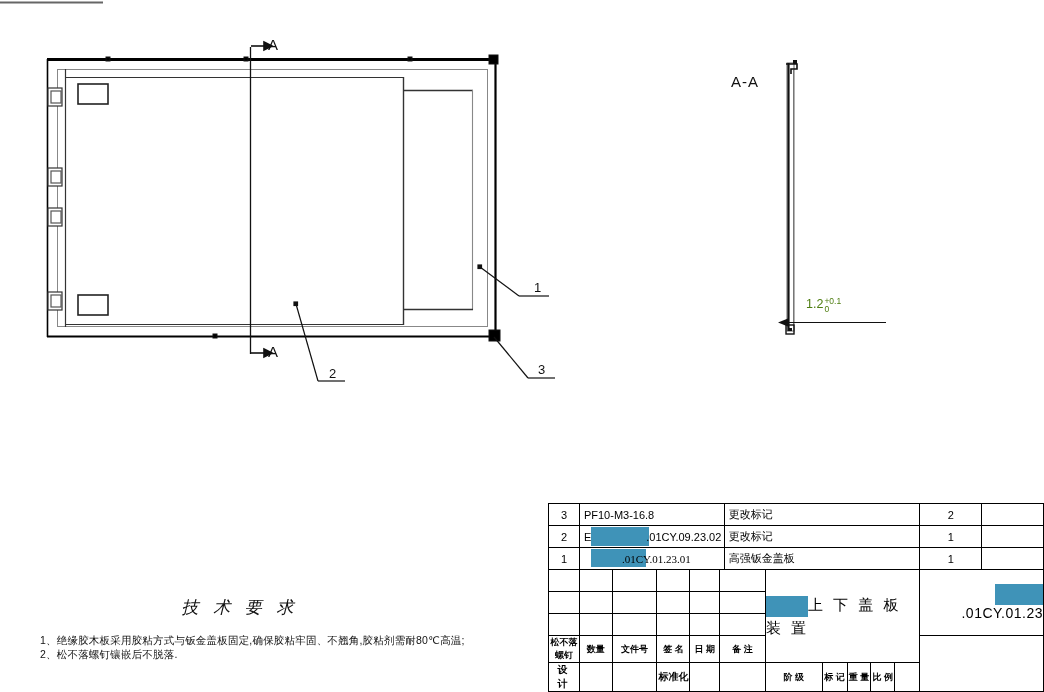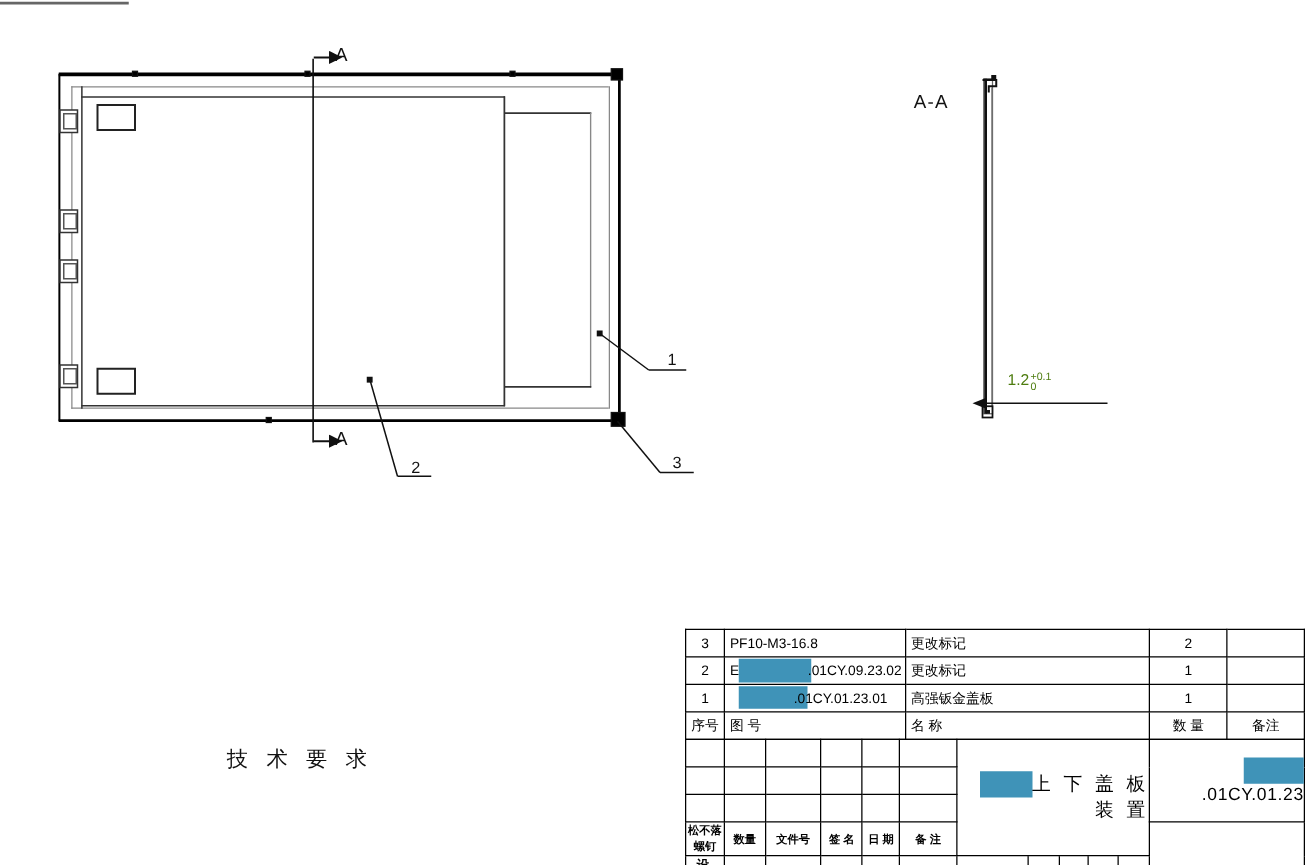--- a/index.html
+++ b/index.html
@@ -20,29 +20,29 @@
   .sp{letter-spacing:3px;}
   .small{font-size:10px;}
   .tiny{font-size:9px;font-weight:bold;}
 
   .redact{display:inline-block;background:#3f93b8;vertical-align:middle;}
   .redact.r1{width:58px;height:19px;}
   .redact.r2{width:55px;height:18px;}
   .redact.rbig{width:42px;height:21px;}
 
   
-  .asmname{font-size:15px;letter-spacing:3px;line-height:21px;text-align:right;color:#000;}
+  .asmname{font-size:15px;letter-spacing:3px;line-height:21px;text-align:left;color:#000;}
 
   
   .dwgno{font-size:14px;letter-spacing:0.5px;color:#000;text-align:right;padding-left:12px;}
 
   
   #tech{position:absolute;left:40px;top:596px;width:500px;}
   #tech .head{font-size:17px;letter-spacing:5px;text-align:center;color:#111;
-              margin:0 0 14px 110px;width:180px;}
+              margin:0 0 14px 110px;width:180px;font-style:italic;}
   #tech .line{font-size:10.5px;letter-spacing:0.2px;color:#111;line-height:14px;white-space:nowrap;}
 
   
   .label{position:absolute;color:#111;font-size:15px;}
   .lbl-sm{font-size:13px;}
 </style>
 </head>
 <body>
 
 <svg id="drawing" viewBox="0 0 1044 692">
@@ -149,20 +149,22 @@
 
 <div class="abs" style="left:806px;top:297px;font-size:12.5px;color:#4d7c0f;white-space:nowrap;">
   <span>1.2</span><span style="display:inline-block;vertical-align:middle;line-height:8px;font-size:8.5px;margin-left:1px;">
     <span style="display:block;text-align:center;">+0.1</span>
     <span style="display:block;">0</span>
   </span>
 </div>
 
 <div id="tech">
   <div class="head">技 术 要 求</div>
+  <div class="line">1、绝缘胶木板采用胶粘方式与钣金盖板固定,确保胶粘牢固、不翘角,胶粘剂需耐80℃高温;</div>
+  <div class="line">2、松不落螺钉镶嵌后不脱落.</div>
 </div>
 
 <div id="titleblock">
   <table class="tb">
     <colgroup>
       <col style="width:31px">
         <col style="width:145px">
         <col style="width:196px">
         <col style="width:62px">
         <col style="width:62px">
@@ -180,32 +182,25 @@
         <td class="l" style="position:relative;">
           <span>E</span><span class="redact r1" style="position:absolute;left:11px;top:1px;"></span><span style="position:relative;left:55px;">.01CY.09.23.02</span>
         </td>
         <td class="l">更改标记</td>
         <td class="c">1</td>
         <td class="c"></td>
       </tr>
       <tr>
         <td class="c">1</td>
         <td class="l" style="position:relative;">
-          <span class="redact r2" style="position:absolute;left:11px;top:1px;"></span><span style="position:relative;left:51px;">.01CY.01.23.01</span>
+          <span class="redact r2" style="position:absolute;left:11px;top:1px;"></span><span style="position:relative;left:38px;font-family:Liberation Serif, serif;">.01CY.01.23.01</span>
         </td>
         <td class="l">高强钣金盖板</td>
         <td class="c">1</td>
         <td class="c"></td>
-      </tr>
-      <tr>
-        <td class="c">序号</td>
-        <td class="l">图    号</td>
-        <td class="l">名       称</td>
-        <td class="c">数  量</td>
-        <td class="c">备注</td>
       </tr>
     </tbody>
   </table>
 
   <table class="tb" style="margin-top:-1px;">
     <colgroup>
       <col style="width:31px">
         <col style="width:33px">
         <col style="width:45px">
         <col style="width:33px">

